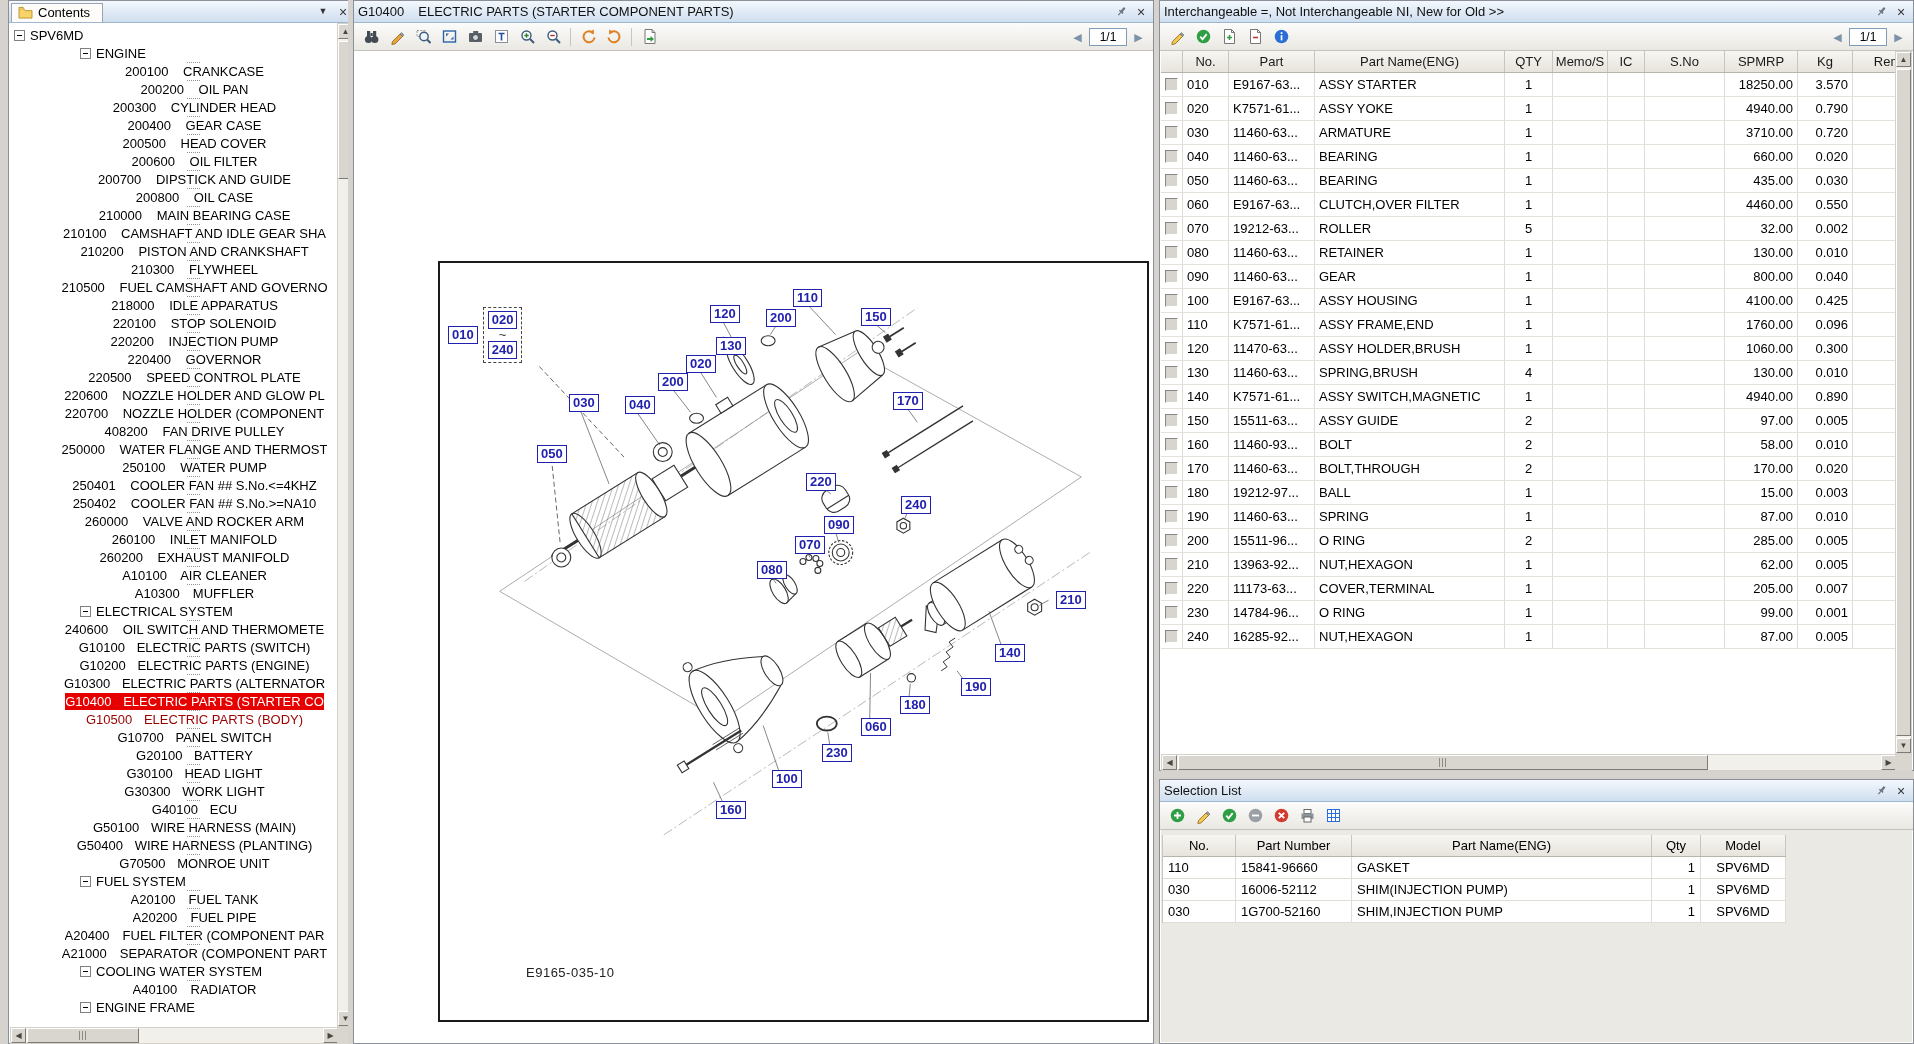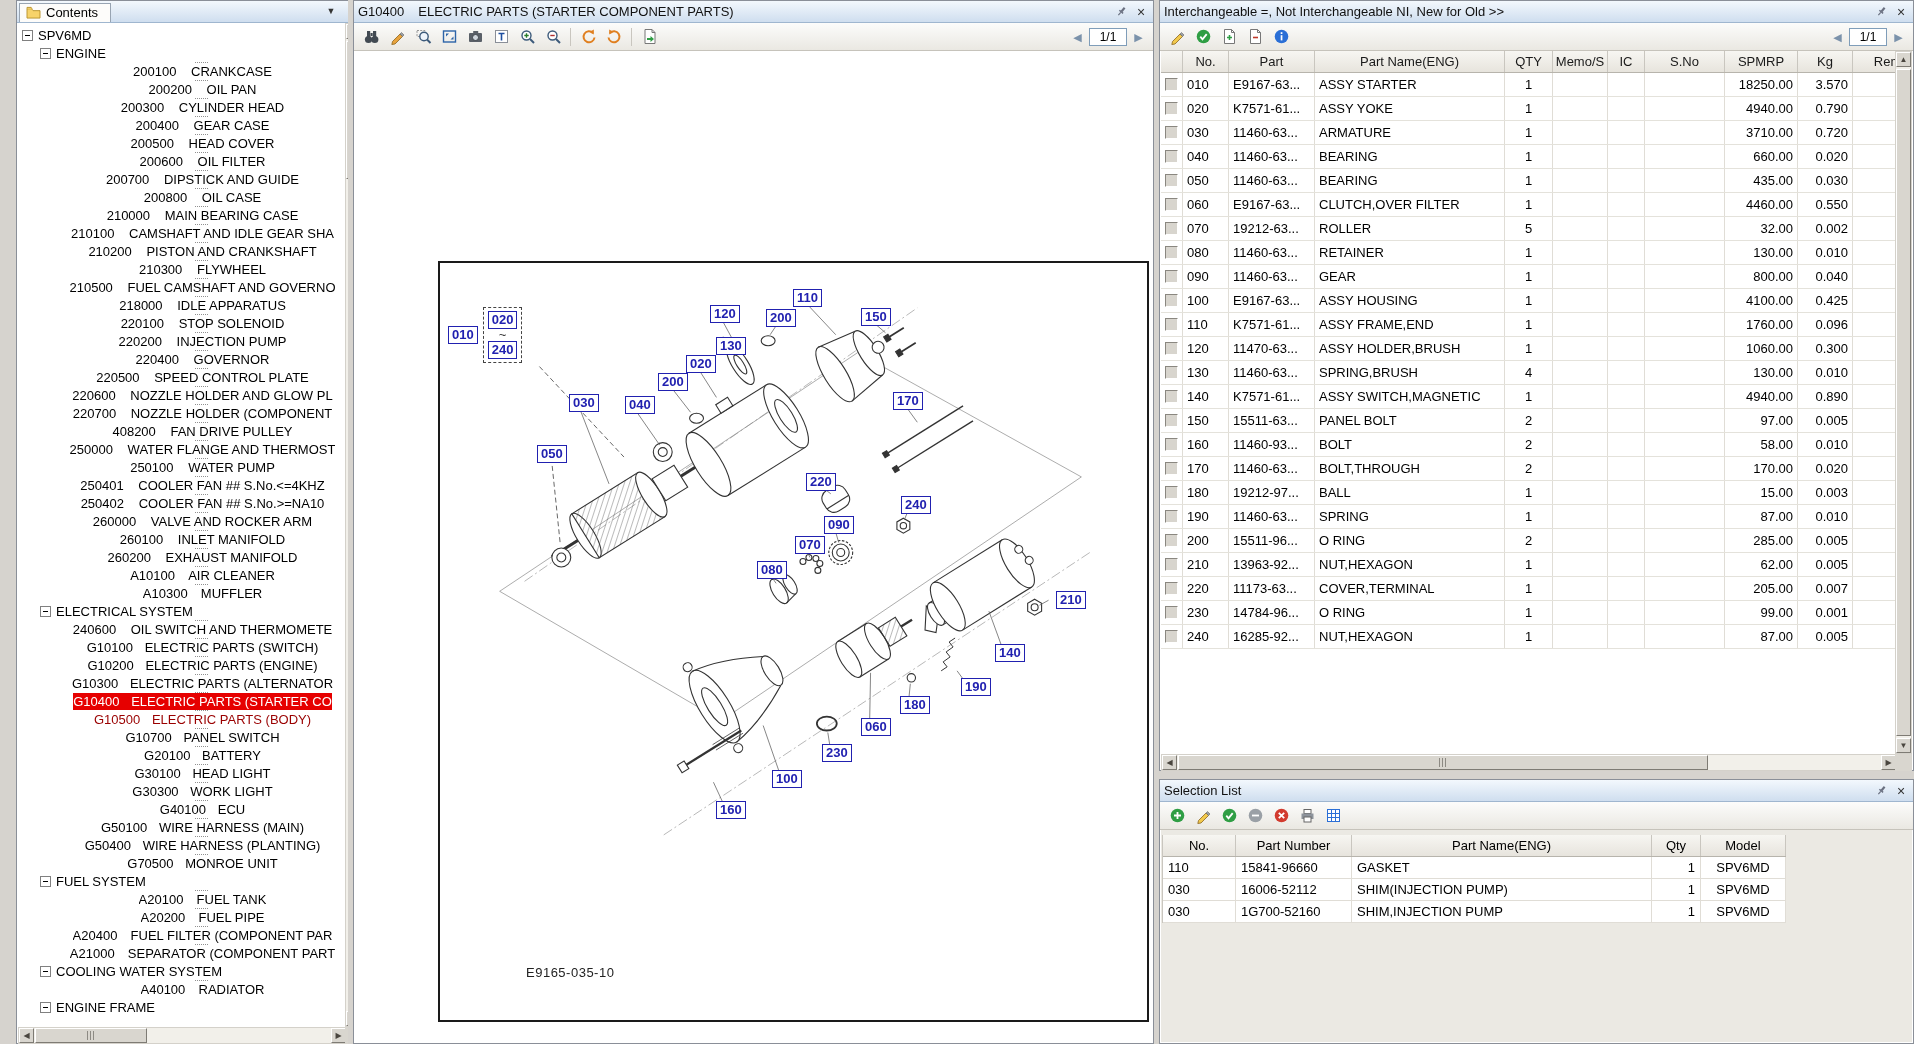--- a/index.html
+++ b/index.html
@@ -38,26 +38,26 @@
   .sb { position:absolute; background:#f2f0ea; border:1px solid #d4d1ca; }
   .sb-btn { position:absolute; width:15px; height:15px; background:#d9d6cf;
             border:1px solid; border-color:#ffffff #7e7b74 #7e7b74 #ffffff;
             color:#4a463f; font-size:8px; display:flex; align-items:center; justify-content:center; }
   .sb-thumb { position:absolute; background:#d9d6cf; border:1px solid; border-color:#ffffff #7e7b74 #7e7b74 #ffffff;
               display:flex; align-items:center; justify-content:center; }
   .grip { width:8px; height:9px; background:repeating-linear-gradient(90deg,#8d8a83 0 1px,transparent 1px 3px); }
   .sb-corner { position:absolute; background:#d9d6cf; }
 
   
-  #contents-panel { left:16px; top:0; width:348px; height:1044px; }
+  #contents-panel { left:8px; top:0; width:348px; height:1044px; }
   .tree-viewport { position:absolute; top:22px; left:1px; width:329px; height:1004px; overflow:hidden;
                    background:#fff; padding-top:3px; }
   .tree-item { display:flex; align-items:center; height:18px; white-space:nowrap; overflow:hidden; font-size:13px; }
   .tree-item.root  { padding-left:4px; }
-  .tree-item.group { padding-left:22px; }
+  .tree-item.group { padding-left:22px;margin-left:48px; }
   .tree-item.leaf  { padding-left:40px;flex-direction:column; }
   .expander { width:11px; height:11px; border:1px solid #808080; background:#fff; flex:0 0 auto;
               display:inline-flex; align-items:center; justify-content:center; margin-right:5px; }
   .expander::after { content:""; width:5px; height:1px; background:#000; }
   .stub { display:none; }
   .leaf .stub { display:inline-block; width:13px; height:1px; border-top:1px dotted #909090; margin-right:3px; flex:0 0 auto; }
   .hl { display:inline-flex; align-items:center; flex:1; min-width:0; height:100%; overflow:hidden; }
   .code { display:inline-block; flex:0 0 auto; width:0; overflow:hidden; }
   .leaf .code { width:58px; }
   .tree-item.selected .hl { background:#e60000; color:#fff; }
@@ -1204,21 +1204,21 @@
           <div class="c-spmrp">4940.00</div>
           <div class="c-kg">0.890</div>
           <div class="c-rem"></div>
         </div>
         <div class="pt-row">
           <div class="c-sel">
             <span class="cb"></span>
           </div>
           <div class="c-no">150</div>
           <div class="c-part">15511-63...</div>
-          <div class="c-name">PANEL BOLT</div>
+          <div class="c-name">ASSY GUIDE</div>
           <div class="c-qty">2</div>
           <div class="c-memo"></div>
           <div class="c-ic"></div>
           <div class="c-sno"></div>
           <div class="c-spmrp">97.00</div>
           <div class="c-kg">0.005</div>
           <div class="c-rem"></div>
         </div>
         <div class="pt-row">
           <div class="c-sel">

